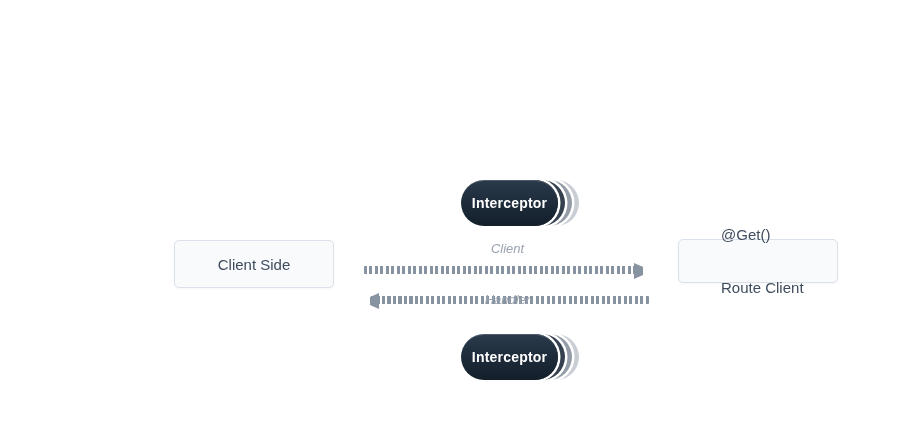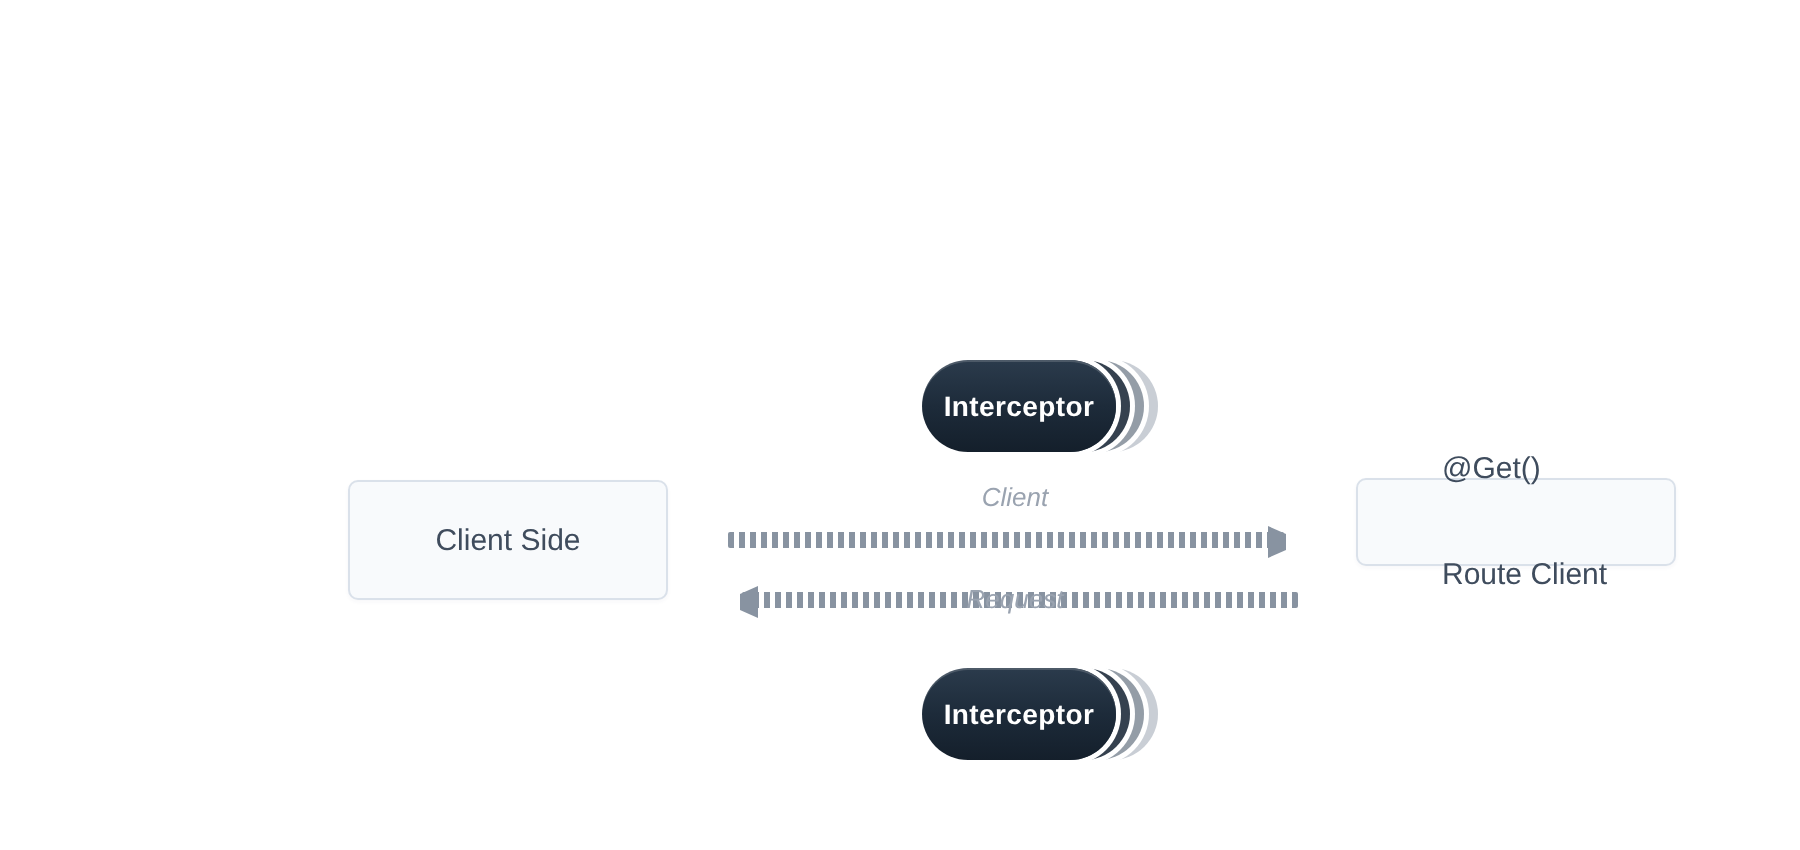--- a/index.html
+++ b/index.html
@@ -21,21 +21,21 @@
     border: 1px solid #dae1ea;
     border-radius: 5px;
     box-shadow: 0 1px 2px rgba(40,60,90,0.04);
     color: #3f4c5d;
     font-size: 15px;
     display: flex;
     flex-direction: column;
     justify-content: center;
   }
   .box-client {
-    left: 118px; top: 184px; width: 160px; height: 60px;
+    left: 118px; top: 184px; width: 160px; height: 48px;
     align-items: center; text-align: center;
   }
   .box-handler {
     left: 622px; top: 183px; width: 160px; height: 44px;
     align-items: flex-start; padding-left: 26px;
     line-height: 21px;
   }
 
   
   .pill-group { position: absolute; width: 125px; height: 46px; }
@@ -112,21 +112,21 @@
   <div class="flow-label label-request">Client</div>
   <div class="arrow arrow-request">
     <div class="dash"></div>
     <div class="arrowhead arrowhead-right"></div>
   </div>
 
   <div class="arrow arrow-response">
     <div class="arrowhead arrowhead-left"></div>
     <div class="dash"></div>
   </div>
-  <div class="flow-label label-response">Request</div>
+  <div class="flow-label label-response">Handler</div>
 
   <div class="pill-group pill-group-bottom">
     <div class="pill-layer pill-l3"></div>
     <div class="pill-layer pill-l2"></div>
     <div class="pill-layer pill-l1"></div>
     <div class="pill-front">
       <span>Interceptor</span>
     </div>
   </div>
 

